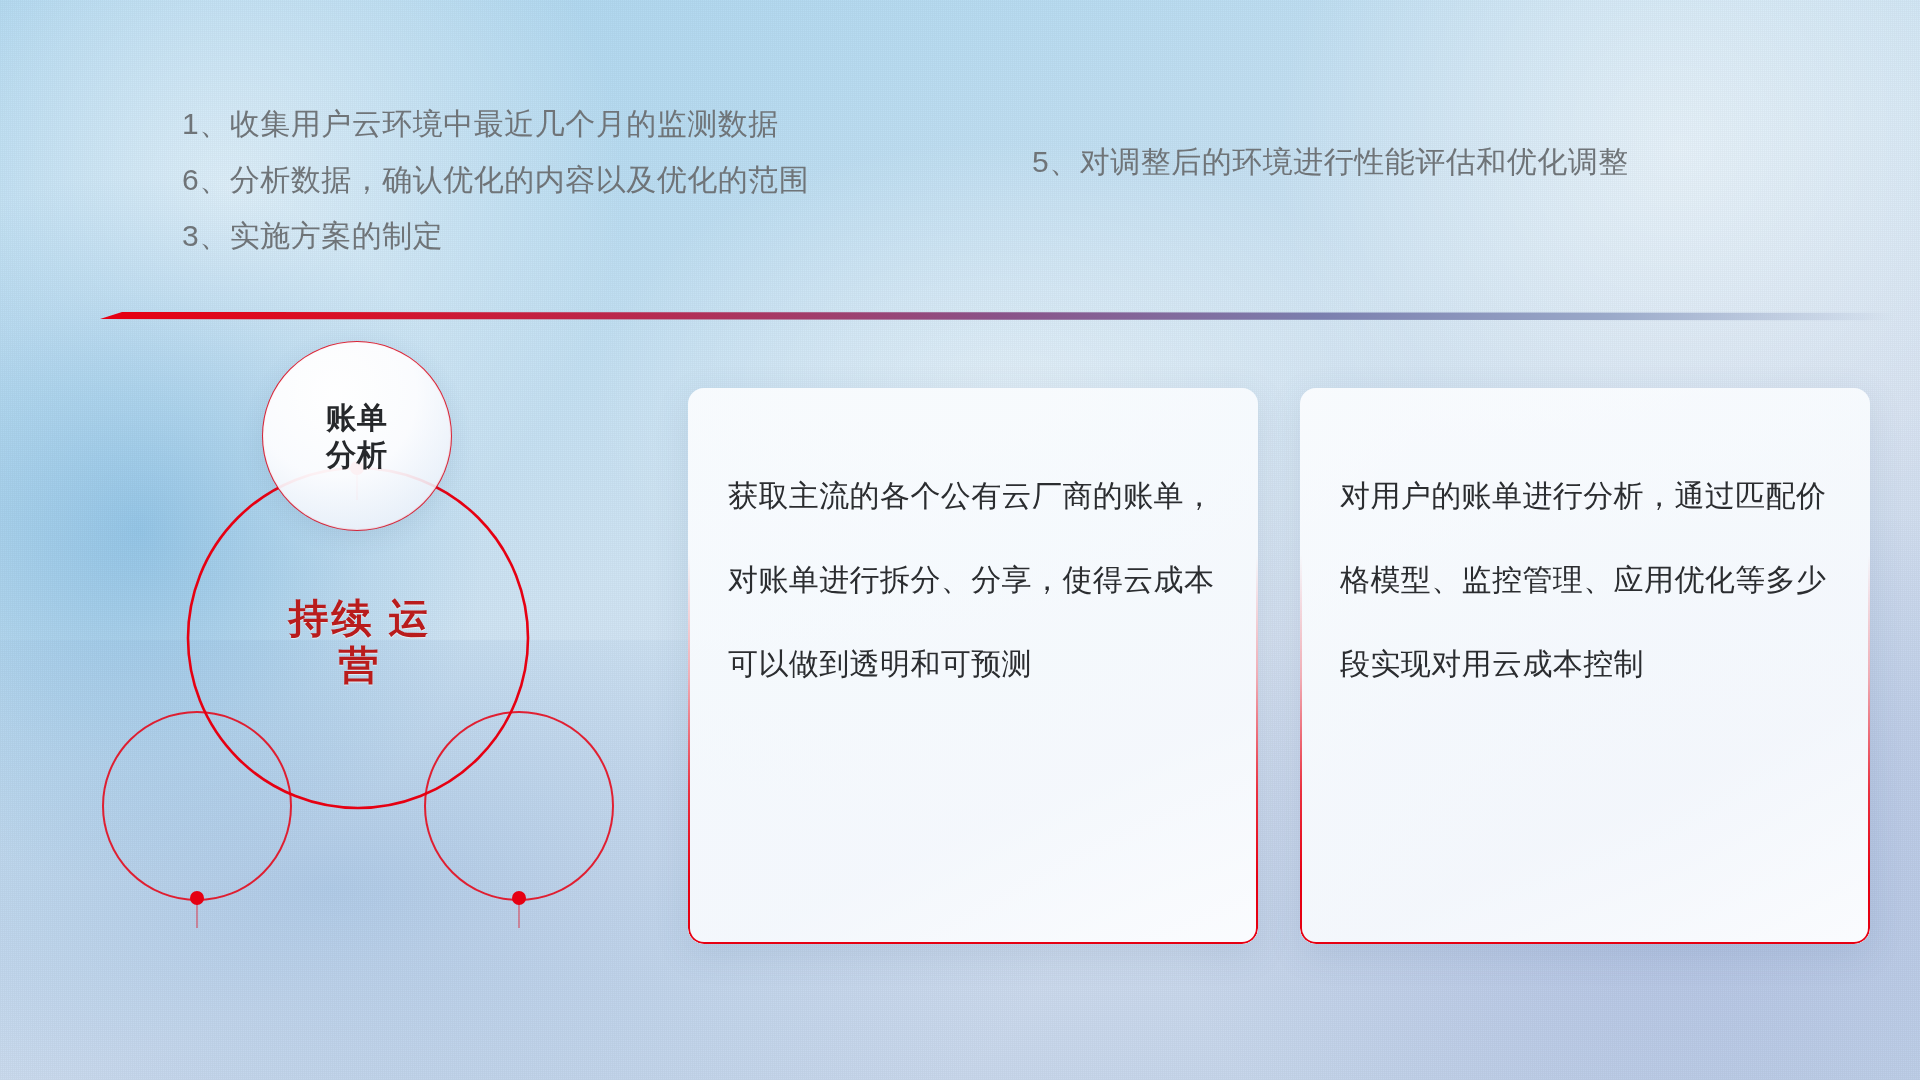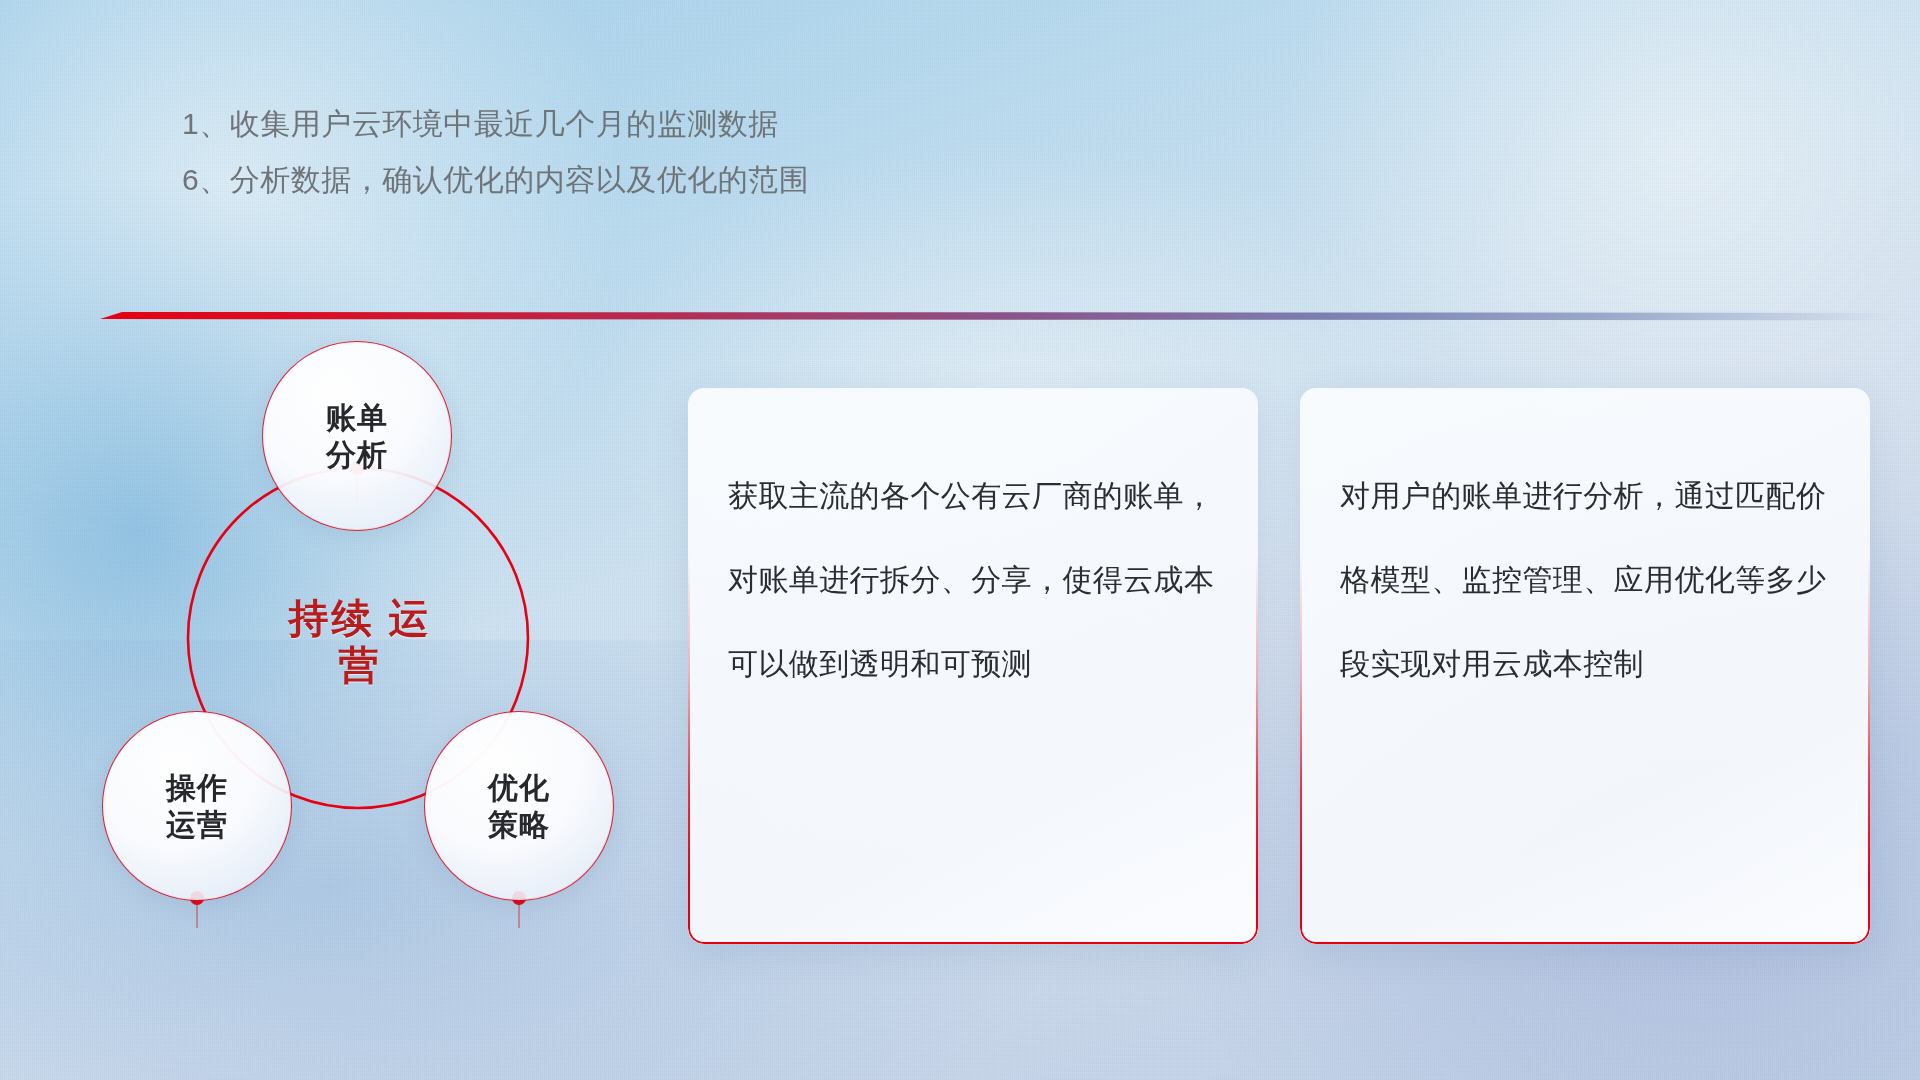--- a/index.html
+++ b/index.html
@@ -135,22 +135,24 @@
 <div class="bg-white-mid"></div>
 <div class="bg-blue-left"></div>
 <div class="bg-blue-bottom"></div>
 <div class="bg-violet-right"></div>
 <div class="bg-noise"></div>
 
 <div class="steps">
   <div class="steps-col left">
     <div class="step-line">1、收集用户云环境中最近几个月的监测数据</div>
     <div class="step-line">6、分析数据，确认优化的内容以及优化的范围</div>
+    <div class="step-line">3、实施方案的制定</div>
   </div>
   <div class="steps-col right">
+    <div class="step-line">5、对调整后的环境进行性能评估和优化调整</div>
   </div>
 </div>
 
 <div class="top-divider">
   <div class="bar"></div>
 </div>
 
 <div class="venn">
 
   <svg width="560" height="620" viewBox="0 0 560 620">
@@ -177,33 +179,21 @@
     <circle cx="424" cy="548" r="7" fill="#e60012"></circle>
   </svg>
 
   <div class="bubble bubble-top">
     <div>
       <span>账单</span>
       <span>分析</span>
     </div>
   </div>
 
-  <div class="bubble bubble-left">
-    <div>
-      <span>操作</span>
-      <span>运营</span>
-    </div>
-  </div>
-
-  <div class="bubble bubble-right">
-    <div>
-      <span>优化</span>
-      <span>策略</span>
-    </div>
-  </div>
+
 
   <div class="venn-center">
     <div>
       <span>持续</span>
       <span>运营</span>
     </div>
   </div>
 </div>
 
 <div class="card card-1">

